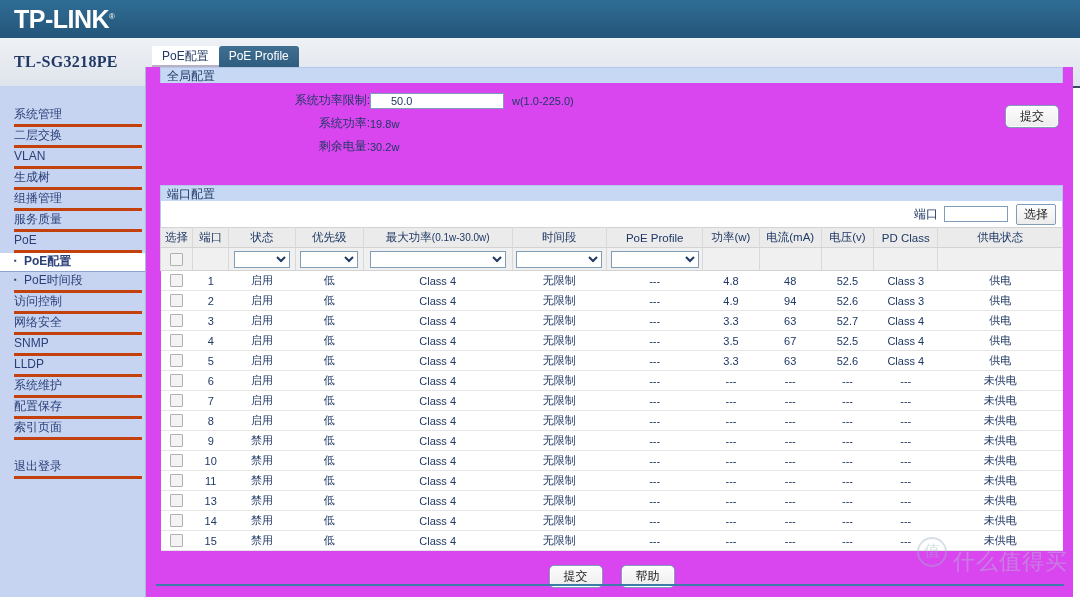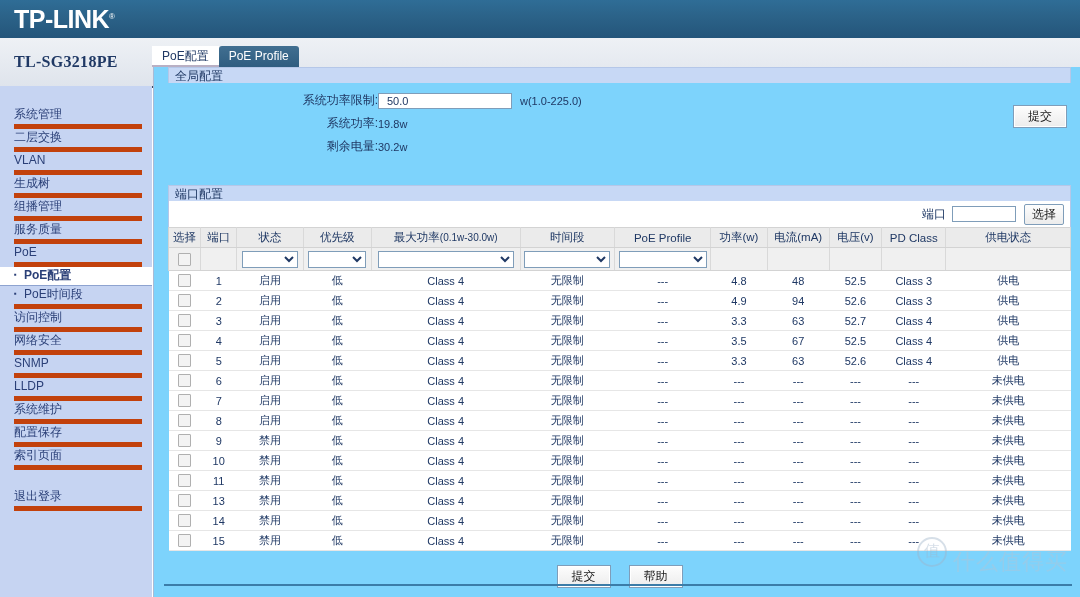--- a/index.html
+++ b/index.html
@@ -96,21 +96,21 @@
     background: #c6d4f2;
     box-sizing: border-box;
   }
   .nav {
     padding-top: 20px;
   }
   .nav-item {
     margin: 0 10px 0 14px;
     height: 18px;
     line-height: 17px;
-    border-bottom: 5px solid #c2410c;
+    border-bottom: 3px solid #c2410c;
     font-size: 12px;
     color: #2a3f77;
     cursor: pointer;
     white-space: nowrap;
     position: relative;
   }
   .nav-item.sub {
     padding-left: 10px;
   }
   .nav-item.sub::before {
@@ -132,25 +132,25 @@
   .nav-item.selected::before {
     left: 14px;
   }
   .nav-spacer {
     height: 18px;
   }
 
   
   .main {
     position: absolute;
-    left: 153px;
+    left: 145px;
     top: 67px;
     width: 928px;
     height: 530px;
-    background: #7dd3fc;
+    background: #d946ef;
     border-left: 1px solid #a9bbd6;
     box-sizing: border-box;
     overflow: hidden;
   }
   .panel {
     margin: 0 10px 0 14px;
   }
   .panel-head {
     background: #c7d8f5;
     height: 16px;
@@ -181,41 +181,41 @@
     text-align: right;
   }
   .field-input {
     width: 134px;
     height: 16px;
     border: 1px solid #7f9db9;
     background: #ffffff;
     font-family: "Liberation Sans", sans-serif;
     font-size: 11px;
     color: #1f3864;
-    padding: 0 8px;
+    padding: 0 20px;
     box-sizing: border-box;
   }
   .field-unit {
     margin-left: 8px;
     font-size: 11px;
     color: #1f3864;
   }
   .field-value {
     font-size: 11px;
     color: #1f3864;
   }
   .btn {
     border: 1px solid #7f9db9;
     background: linear-gradient(to bottom, #fdfdfd 0%, #ececec 100%);
     font-family: "Liberation Sans", sans-serif;
     font-size: 12px;
     color: #1a1a1a;
     padding: 2px 14px;
     cursor: pointer;
-    border-radius: 0;
+    border-radius: 5px;
     box-shadow: inset 0 0 0 1px #ffffff;
   }
   .btn-topright {
     position: absolute;
     right: 4px;
     top: 22px;
   }
 
   
   .ports-wrap {

